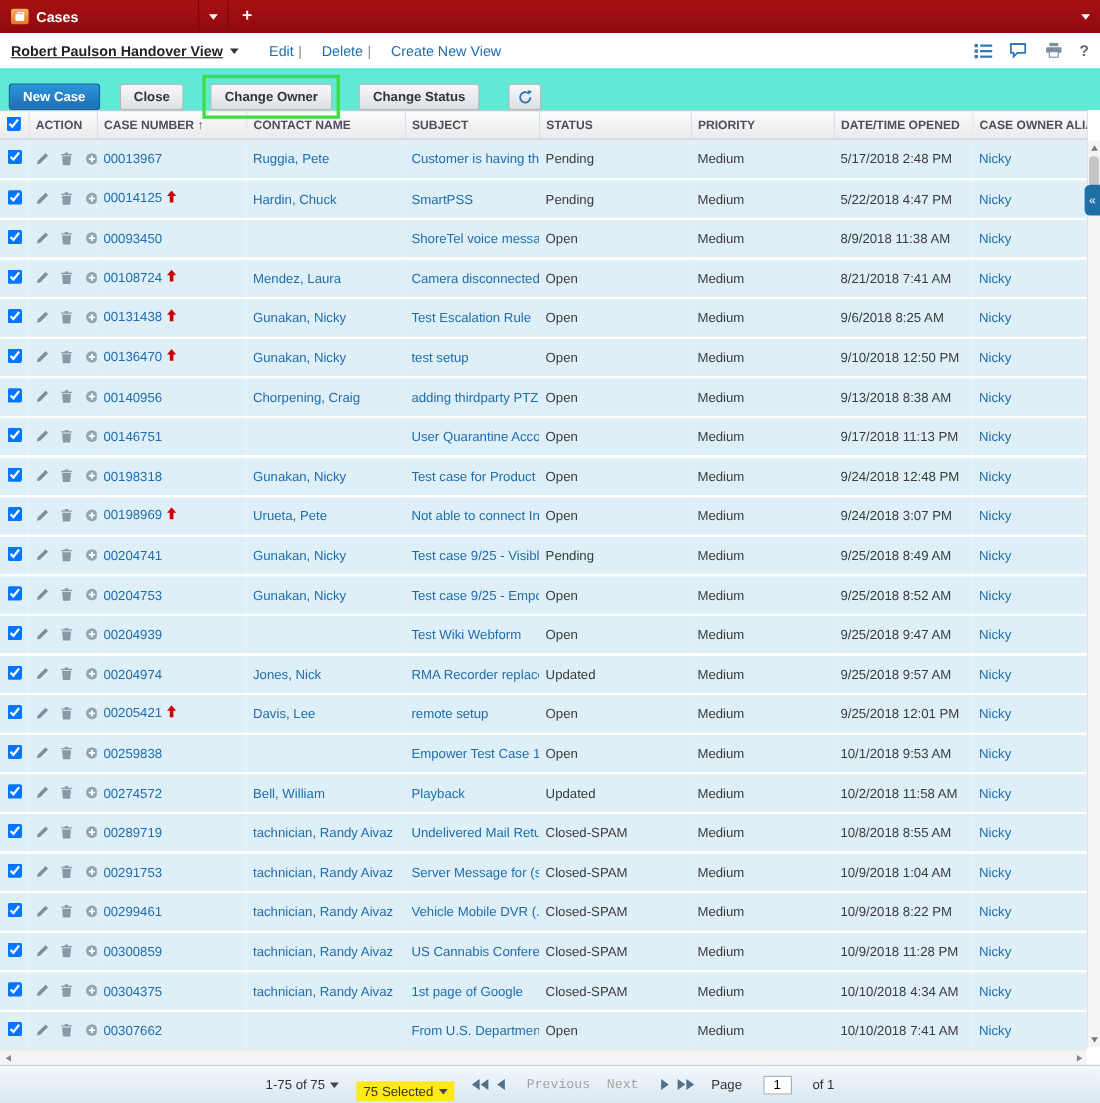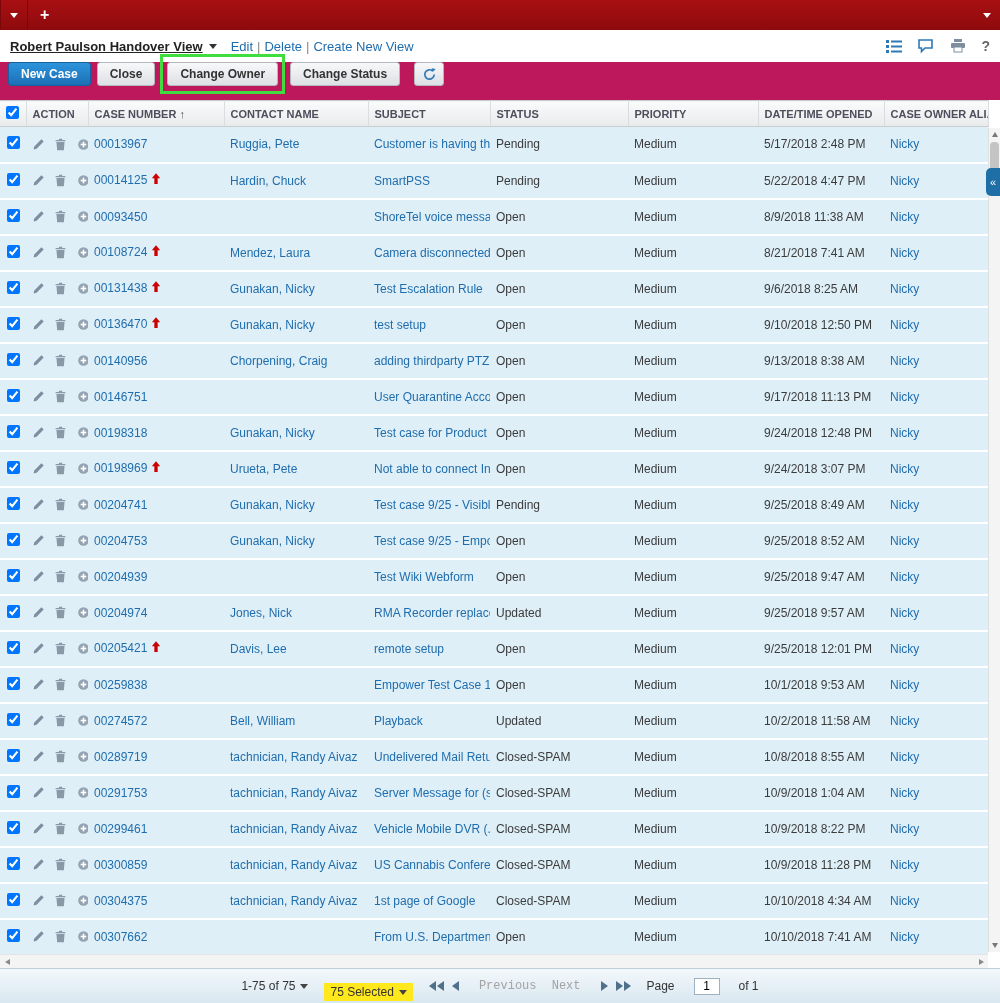--- a/index.html
+++ b/index.html
@@ -18,29 +18,29 @@
   .tab-caret-box { width:26px; height:30px; display:flex; align-items:center; justify-content:center; cursor:pointer; }
   .caret { display:inline-block; width:0; height:0; border-left:4px solid transparent; border-right:4px solid transparent; border-top:5px solid currentColor; }
   .tab-plus { font-size:16px; font-weight:bold; padding:0 12px; cursor:pointer; }
   .tabbar-spacer { flex:1; }
 
   
   .viewbar { height:32px; display:flex; align-items:center; padding:0 10px; background:#fff; font-size:13px; }
   .view-select { display:flex; align-items:center; gap:6px; cursor:pointer; color:#222;text-decoration:underline; }
   .view-name { font-weight:bold; }
   .view-links { margin-left:14px; color:#1F6DAD; }
-  .view-links a { color:#1F6DAD; text-decoration:none; cursor:pointer; }
+  .view-links a { color:#1F6DAD; text-decoration:none; cursor:pointer;margin-left:14px; }
   .view-links .sep { color:#888; margin:0 4px; }
   .viewbar-spacer { flex:1; }
   .viewbar-icons { display:flex; align-items:center; gap:14px; }
   .vicon { width:18px; height:18px; display:inline-flex; align-items:center; justify-content:center; cursor:pointer; }
   .help-q { font-size:14px; font-weight:bold; color:#666; cursor:pointer; }
 
   
-  .toolbar { height:38px; display:flex; align-items:flex-start; padding:0 8px; gap:6px; background:#be185d; }
+  .toolbar { height:38px; display:flex; align-items:flex-end; padding:0 8px; gap:18px; background:#5eead4; }
   .btn { height:24px; padding:0 12px; font-family:"Liberation Sans",sans-serif; font-size:12px; font-weight:bold; color:#333;
          background:linear-gradient(#F7F8FA,#DDE0E4); border:1px solid #B5B9BD; border-radius:3px; cursor:pointer; }
   .btn.primary { color:#fff; background:linear-gradient(#2C94DC,#1D6FB5); border-color:#15609F; }
   .annotated { position:relative; display:inline-block; margin:0 6px; }
   .green-box { position:absolute; top:-8px; left:-7px; right:-7px; bottom:-8px; border:3px solid #3FDD3F; pointer-events:none; }
   .icon-btn { width:30px; padding:0; display:inline-flex; align-items:center; justify-content:center; margin-left:8px; }
 
   
   .table-wrap { width:988px; }
   table.case-table { border-collapse:collapse; table-layout:fixed; width:988px; font-size:12px; }
@@ -87,20 +87,24 @@
   .pagebox { display:inline-flex; align-items:center; gap:19px; }
   .pagebox input { width:26px; height:17px; border:1px solid #9FB1BE; text-align:center; font-size:12px; font-family:"Liberation Sans",sans-serif; }
   .footer .caret { color:#444; }
 </style>
 </head>
 <body>
 
 <div class="app">
 
   <div class="tabbar">
+    <div class="tab-active">
+      <span class="tab-icon"></span>
+      <span class="tab-label">Cases</span>
+    </div>
     <div class="tab-divider"></div>
     <div class="tab-caret-box">
         <span class="caret"></span>
       </div>
     <div class="tab-divider"></div>
     <div class="tab-plus">+</div>
     <div class="tabbar-spacer"></div>
     <div class="tab-caret-box">
         <span class="caret"></span>
       </div>

